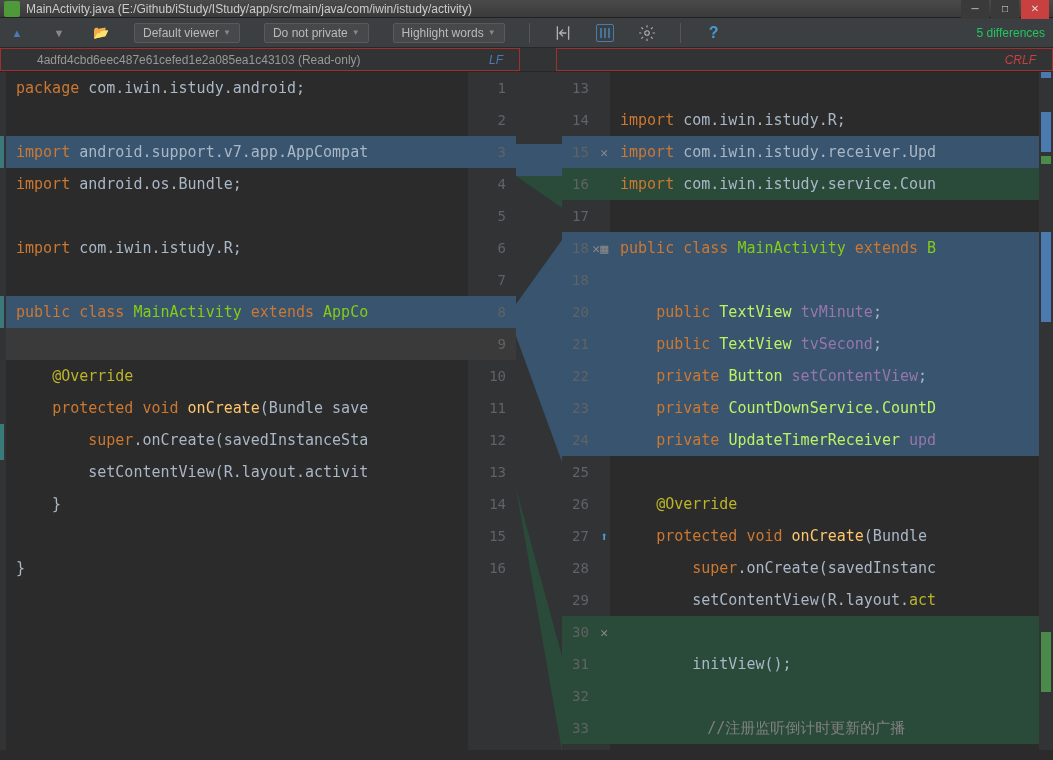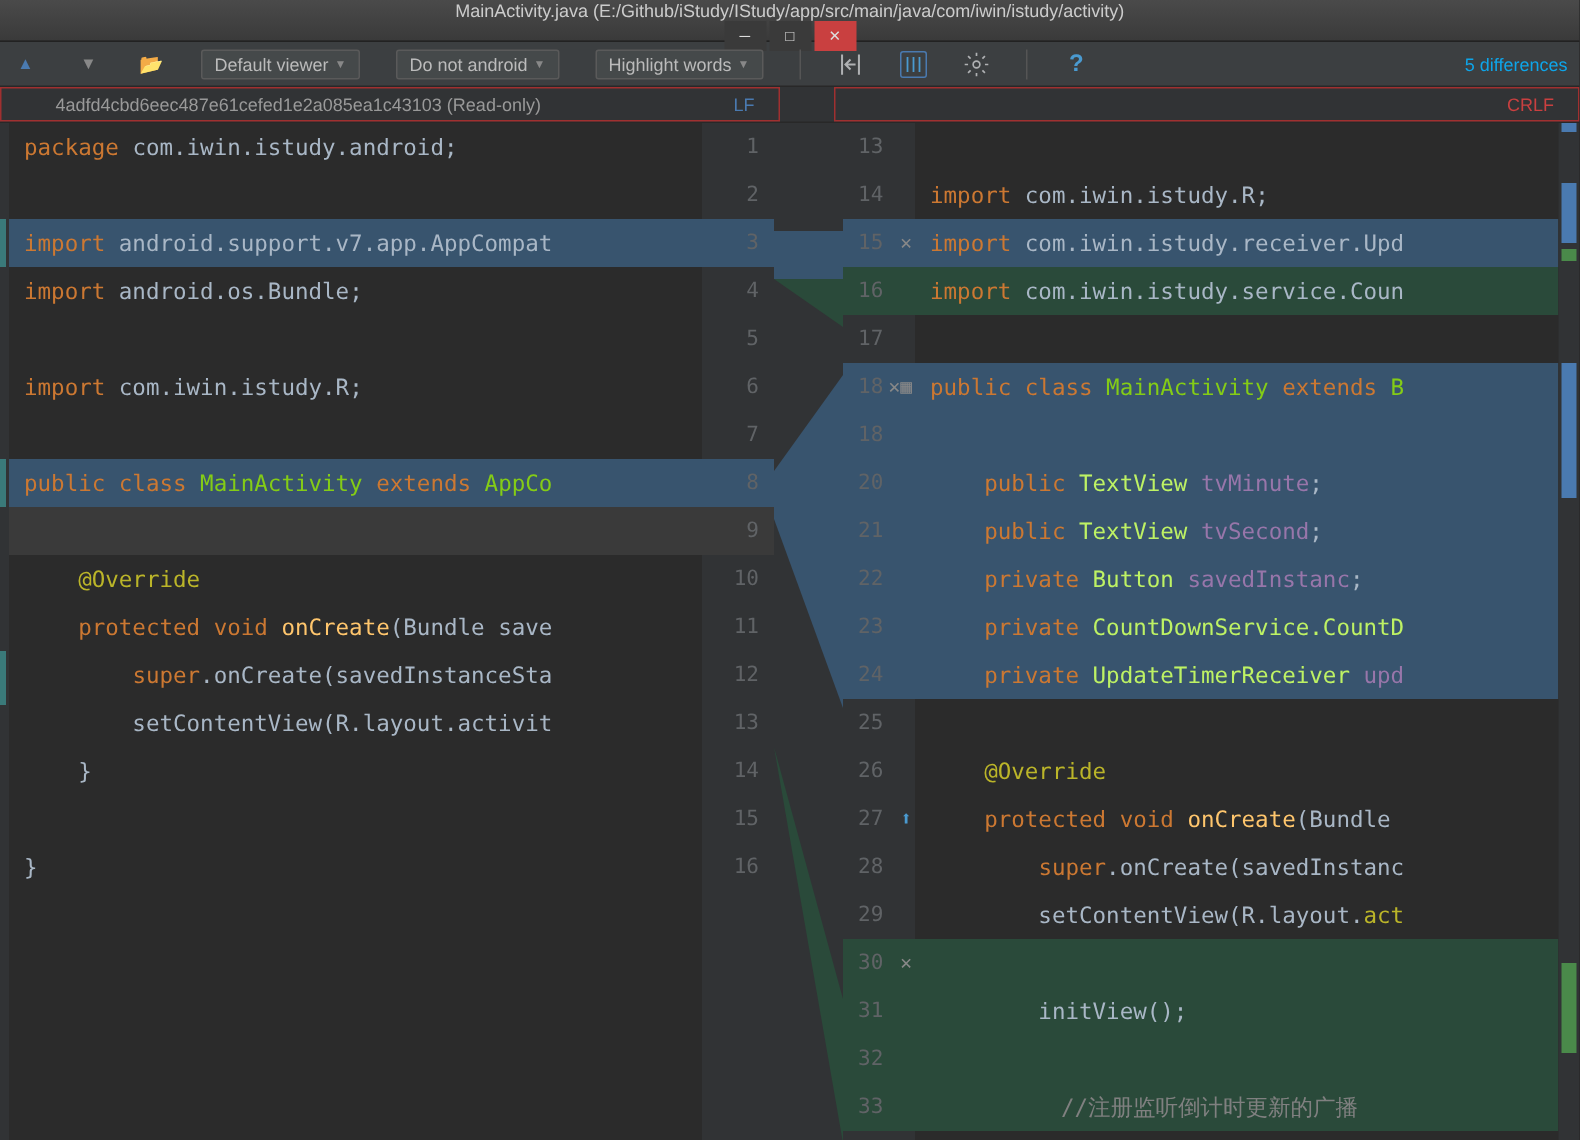--- a/index.html
+++ b/index.html
@@ -6,27 +6,26 @@
 body {
   font-family: 'Segoe UI', Tahoma, sans-serif;
   background: #2b2b2b;
   color: #a9b7c6;
   font-size: 13px;
   width: 1053px;
   height: 760px;
   overflow: hidden;
 }
 .titlebar {
-  height: 28px;
+  height: 18px;
   background: linear-gradient(#4a4a4a, #3a3a3a);
   display: flex;
   align-items: center;
   padding: 0 4px;
   border-bottom: 1px solid #222;
-  flex-direction: column;
 }
 .app-icon {
   width: 16px; height: 16px;
   background: #4e9a3a;
   margin-right: 6px;
   border-radius: 2px;
 }
 .title-text { color: #ccc; font-size: 12px; flex: 1; }
 .win-btns { display: flex; gap: 2px; }
 .win-btn {
@@ -59,38 +58,38 @@
   background: #45494a;
   border: 1px solid #5a5a5a;
   padding: 2px 8px;
   color: #bbb;
   font-size: 12px;
   display: flex; align-items: center; gap: 4px;
   border-radius: 2px;
 }
 .dropdown::after { content: "▼"; font-size: 8px; color: #888; }
 .tb-sep { width: 1px; height: 20px; background: #555; }
-.diff-count { margin-left: auto; color: #0ea5e9; font-size: 12px; }
+.diff-count { margin-left: auto; color: #22c55e; font-size: 12px; }
 
 .file-headers {
   height: 24px;
   display: flex;
   background: #313335;
   border-bottom: 1px solid #282828;
 }
 .file-header {
   display: flex;
   align-items: center;
   padding: 0 6px;
   font-size: 12px;
   color: #999;
 }
 .file-header.left { width: 520px; border: 1px solid #a03030; padding-left: 36px; }
 .file-header.right { flex: 1; border: 1px solid #a03030; margin-left: 36px; }
-.line-ending { margin-left: auto; padding: 0 10px; }
+.line-ending { margin-left: auto; padding: 0 10px; font-style: italic; }
 .le-lf { color: #4a7ab0; }
 .le-crlf { color: #c94040; }
 
 .diff-area {
   display: flex;
   height: calc(760px - 82px);
   background: #2b2b2b;
   position: relative;
 }
 .pane {
@@ -172,21 +171,21 @@
     <div class="win-btn max">□</div>
     <div class="win-btn close">✕</div>
   </div>
 </div>
 
 <div class="toolbar">
   <div class="tb-icon arrow-up"></div>
   <div class="tb-icon arrow-down"></div>
   <div class="tb-icon folder-icon"></div>
   <div class="dropdown">Default viewer</div>
-  <div class="dropdown">Do not android</div>
+  <div class="dropdown">Do not private</div>
   <div class="dropdown">Highlight words</div>
   <div class="tb-sep"></div>
   <div class="tb-icon">
     <svg viewBox="0 0 16 16">
         <path d="M3 2v12M13 2v12M5 8h6M8 5l-3 3 3 3" stroke="#afb1b3" fill="none" stroke-width="1.2"></path>
       </svg>
   </div>
   <div class="tb-icon" style="border:1px solid #4a7ab0;border-radius:2px;">
     <svg viewBox="0 0 16 16">
         <path d="M4 3v10M8 3v10M12 3v10" stroke="#4a9ad0" fill="none" stroke-width="1.2"></path>
@@ -289,21 +288,21 @@
   <div class="pane right" id="right-pane">
       <div class="code-line"></div>
       <div class="code-line"><span class="kw">import </span><span class="str">com.iwin.istudy.R</span><span class="str">;</span></div>
       <div class="code-line hl-blue"><span class="kw">import </span><span class="str">com.iwin.istudy.receiver.Upd</span></div>
       <div class="code-line hl-green"><span class="kw">import </span><span class="str">com.iwin.istudy.service.Coun</span></div>
       <div class="code-line"></div>
       <div class="code-line hl-blue"><span class="kw">public </span><span class="kw">class </span><span class="cls">MainActivity </span><span class="kw">extends </span><span class="cls">B</span></div>
       <div class="code-line hl-blue"></div>
       <div class="code-line hl-blue"><span class="str">    </span><span class="kw">public </span><span class="type">TextView </span><span class="ident">tvMinute</span><span class="str">;</span></div>
       <div class="code-line hl-blue"><span class="str">    </span><span class="kw">public </span><span class="type">TextView </span><span class="ident">tvSecond</span><span class="str">;</span></div>
-      <div class="code-line hl-blue"><span class="str">    </span><span class="kw">private </span><span class="type">Button </span><span class="ident">savedInstanc</span><span class="str">;</span></div>
+      <div class="code-line hl-blue"><span class="str">    </span><span class="kw">private </span><span class="type">Button </span><span class="ident">setContentView</span><span class="str">;</span></div>
       <div class="code-line hl-blue"><span class="str">    </span><span class="kw">private </span><span class="type">CountDownService.CountD</span></div>
       <div class="code-line hl-blue"><span class="str">    </span><span class="kw">private </span><span class="type">UpdateTimerReceiver </span><span class="ident">upd</span></div>
       <div class="code-line"></div>
       <div class="code-line"><span class="str">    </span><span class="anno">@Override</span></div>
       <div class="code-line"><span class="str">    </span><span class="kw">protected </span><span class="kw">void </span><span class="method">onCreate</span><span class="str">(Bundle </span></div>
       <div class="code-line"><span class="str">        </span><span class="kw">super</span><span class="str">.onCreate(savedInstanc</span></div>
       <div class="code-line"><span class="str">        setContentView(R.layout.</span><span class="anno">act</span></div>
       <div class="code-line hl-green"></div>
       <div class="code-line hl-green"><span class="str">        initView()</span><span class="str">;</span></div>
       <div class="code-line hl-green"></div>

